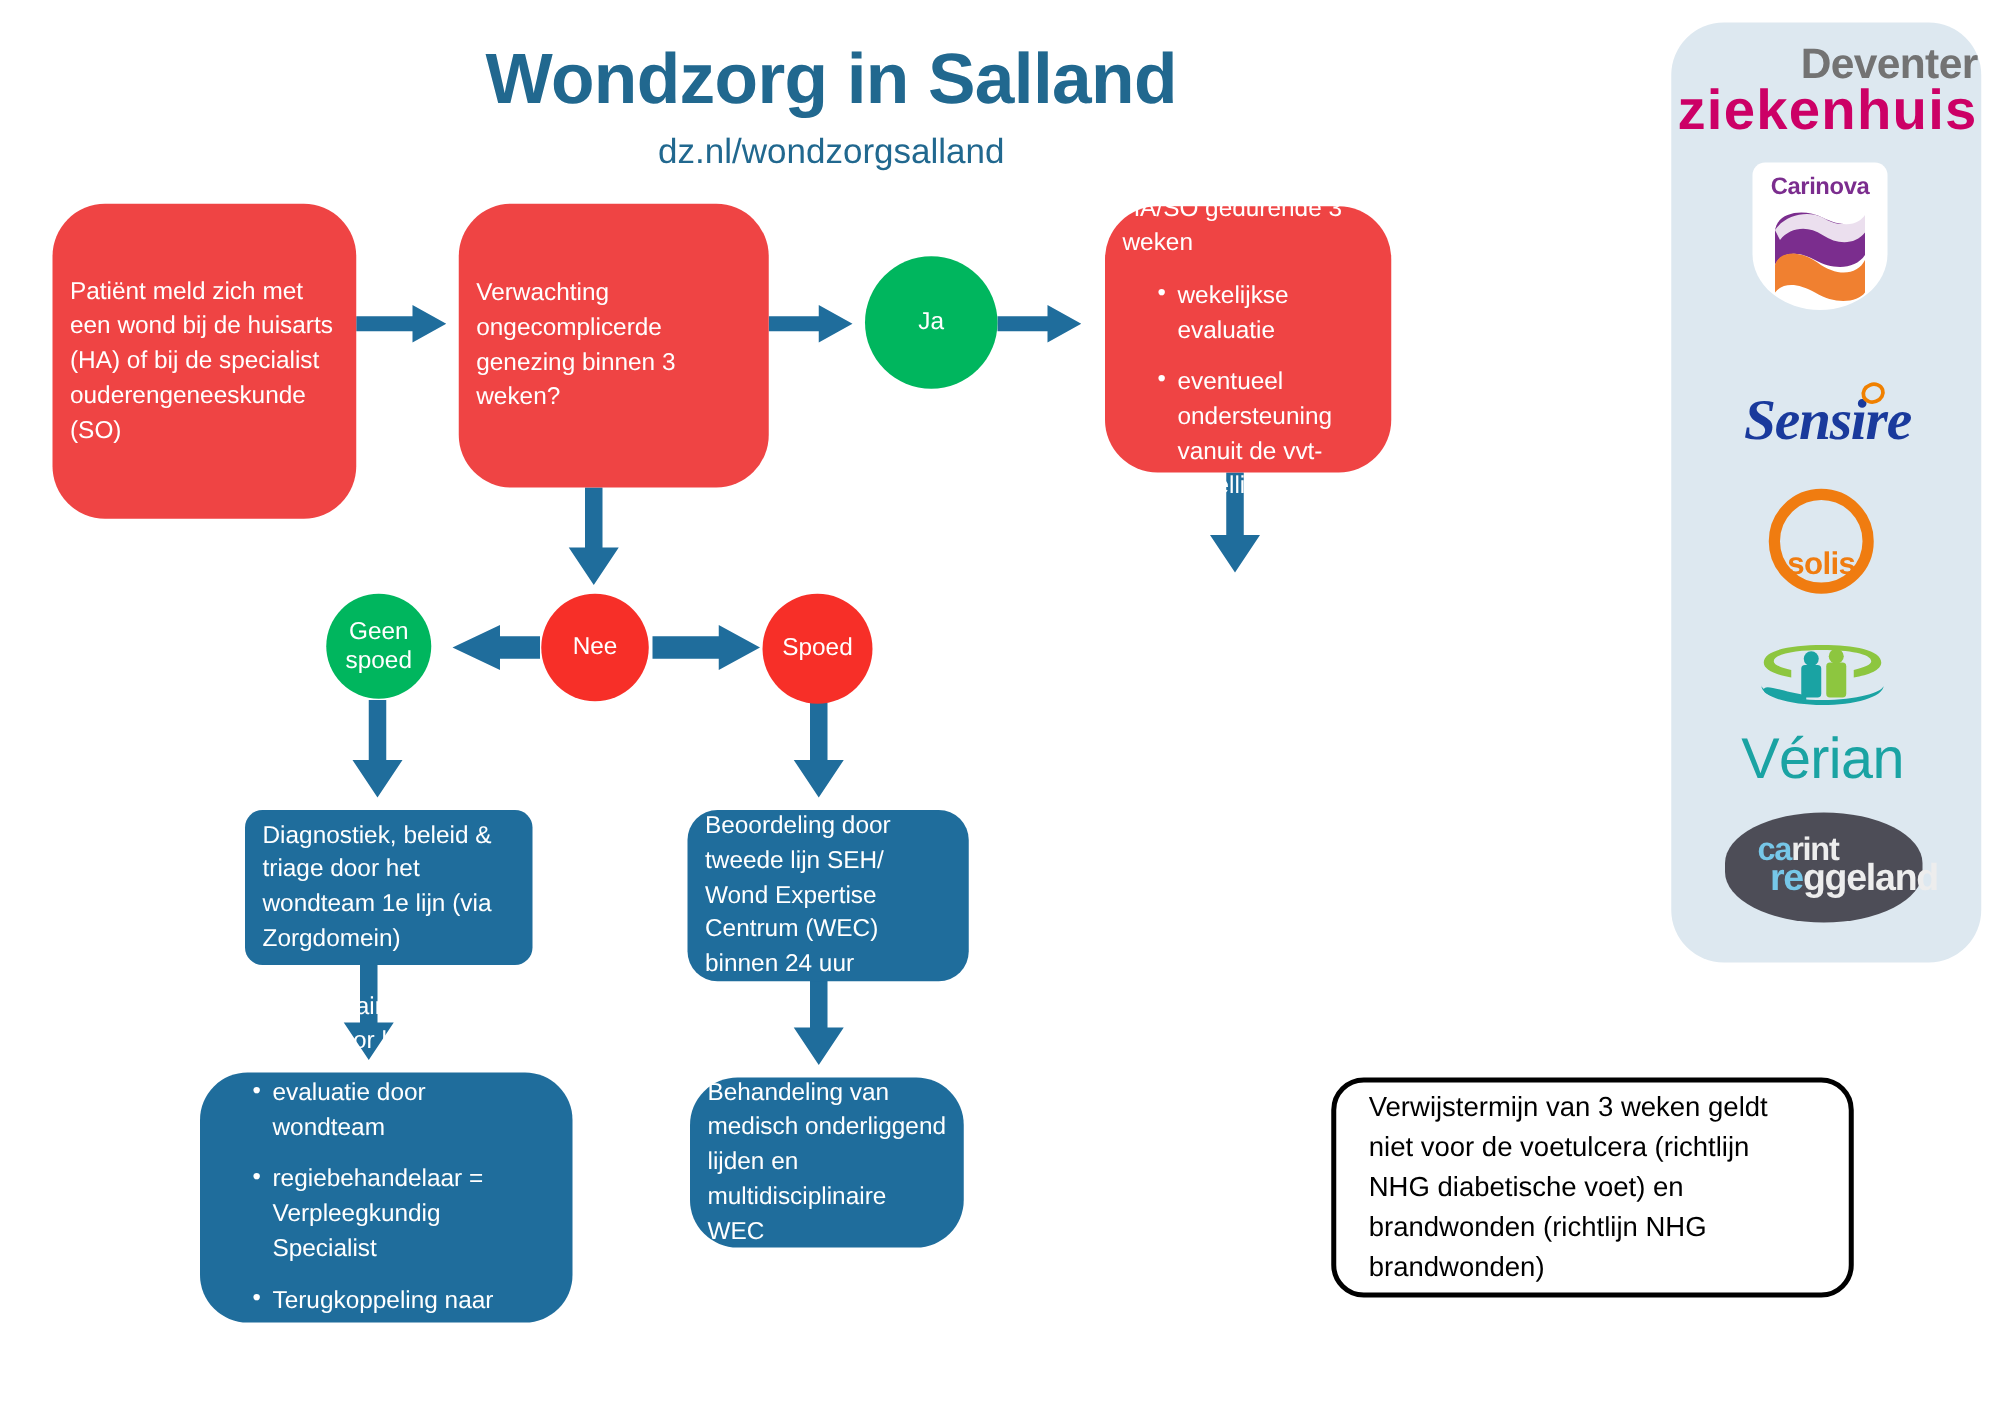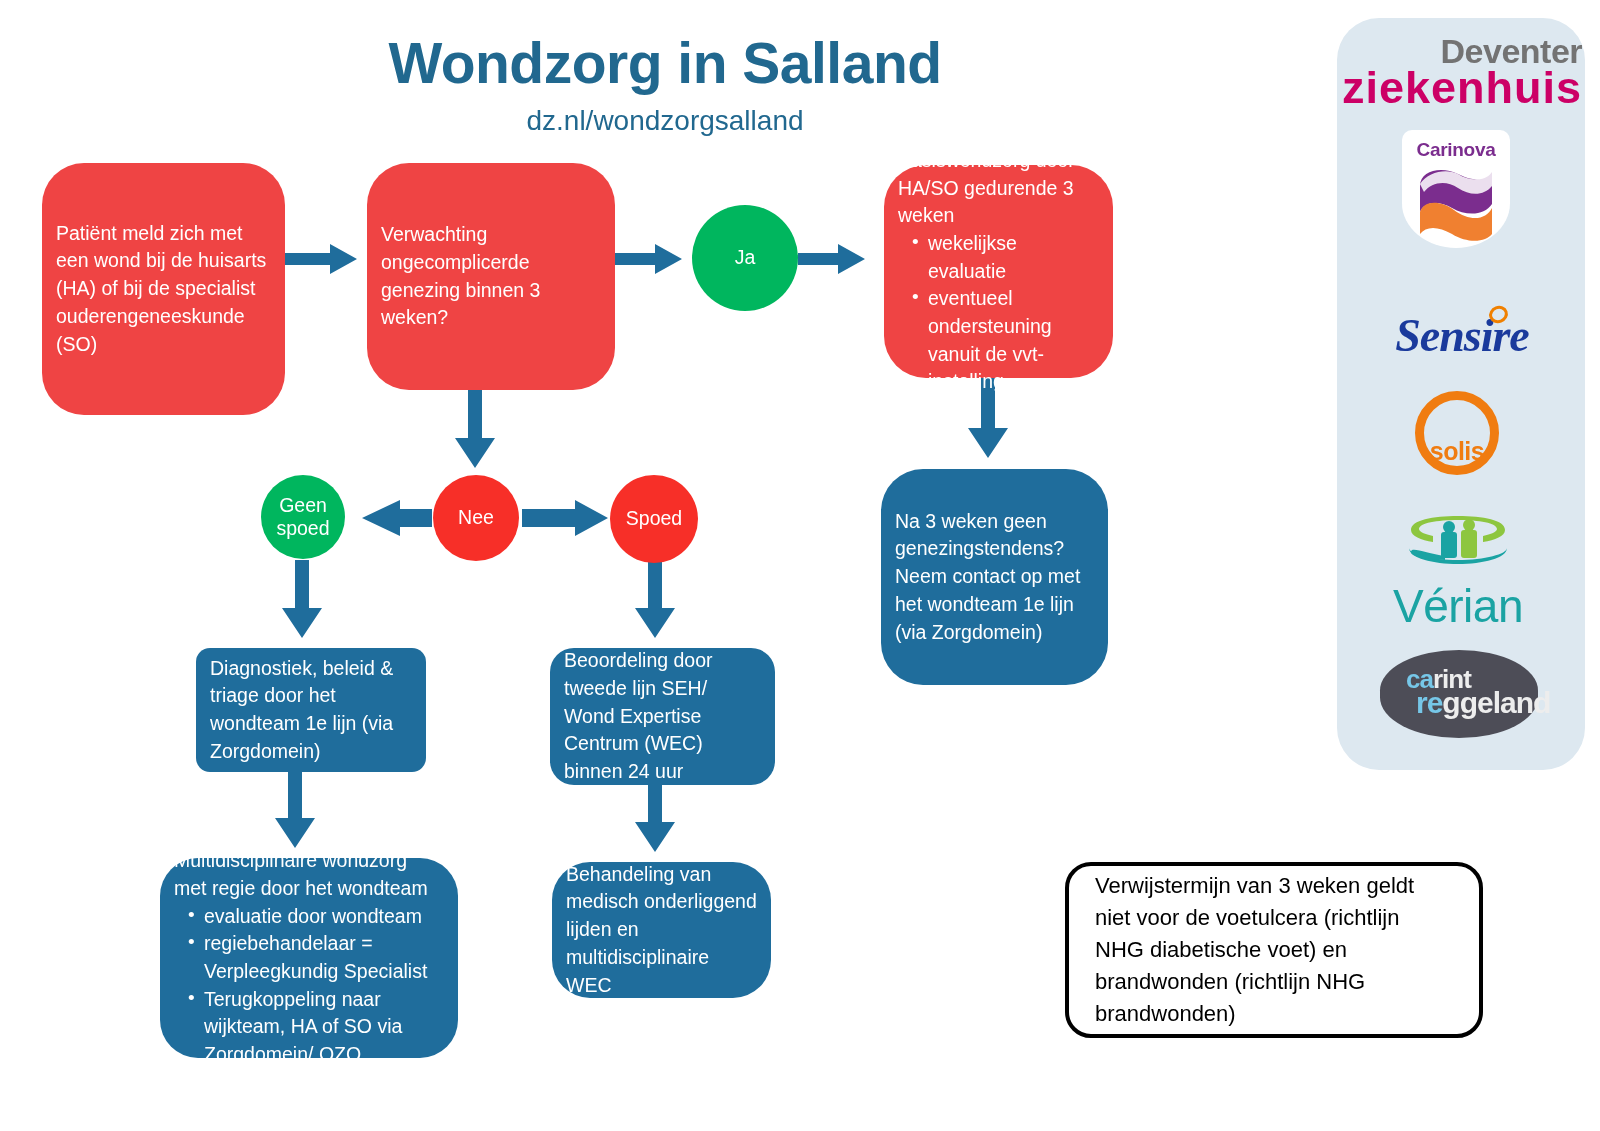--- a/index.html
+++ b/index.html
@@ -54,21 +54,21 @@
   .node.blue { background: #1F6D9C; }
   .node .nbody { padding: 0 14px; }
   .node .ntitle { white-space: pre-line; }
   .node ul {
     margin: 0;
     padding: 0 0 0 30px;
     list-style: none;
   }
   .node ul li {
     position: relative;
-    margin: 0;
+    margin: 14px;
   }
   .node ul li::before {
     content: "\2022";
     position: absolute;
     left: -16px;
     top: -1px;
     font-size: 19px;
   }
 
   
@@ -240,23 +240,20 @@
   </div>
 
   <div class="abs circle red" style="left:433px; top:475px; width:86px; height:86px;">
     <span>Nee</span>
   </div>
 
   <div class="abs circle red" style="left:610px; top:475px; width:88px; height:88px;">
     <span>Spoed</span>
   </div>
 
-  <div class="abs node blue" style="left:881px; top:469px; width:227px; height:216px; border-radius:42px;">
-    <div class="nbody">Na 3 weken geen genezingstendens? Neem contact op met het wondteam 1e lijn (via Zorgdomein)</div>
-  </div>
 
   <div class="abs node blue" style="left:196px; top:648px; width:230px; height:124px; border-radius:14px;">
     <div class="nbody">Diagnostiek, beleid &amp; triage door het wondteam 1e lijn (via Zorgdomein)</div>
   </div>
 
   <div class="abs node blue" style="left:550px; top:648px; width:225px; height:137px; border-radius:24px;">
     <div class="nbody">Beoordeling door tweede lijn SEH/ Wond Expertise Centrum (WEC) binnen 24 uur</div>
   </div>
 
   <div class="abs node blue" style="left:160px; top:858px; width:298px; height:200px; border-radius:38px;">

